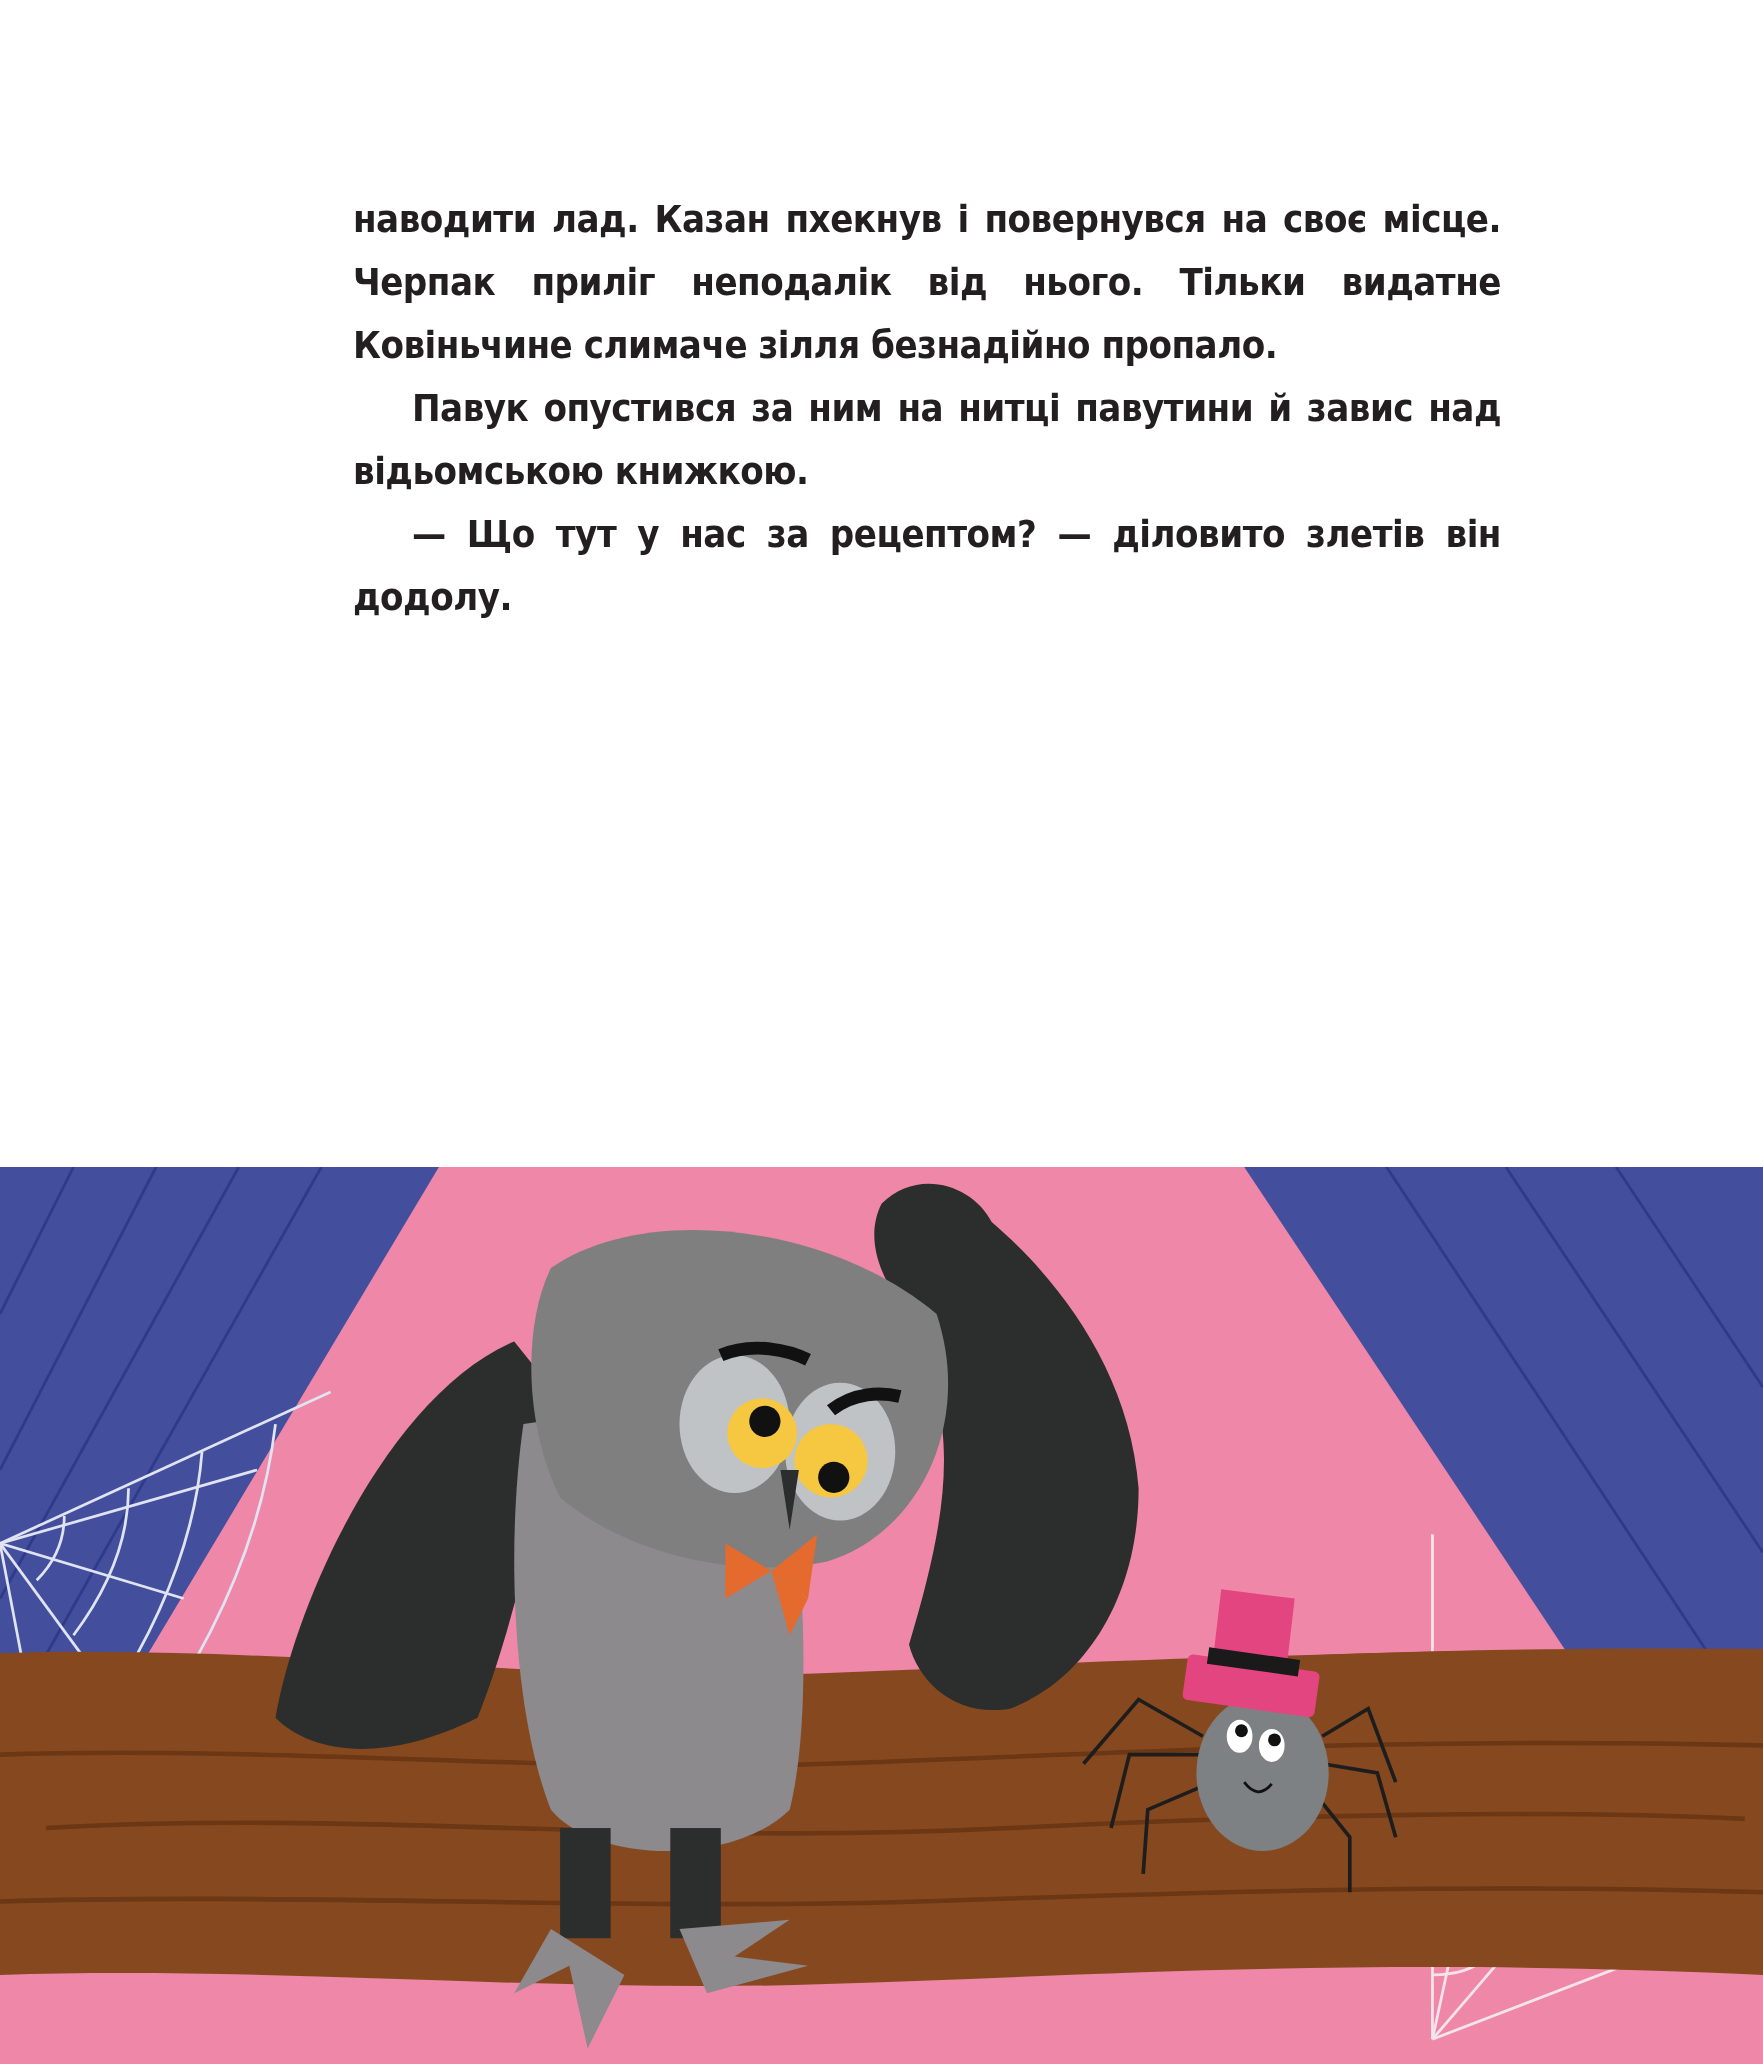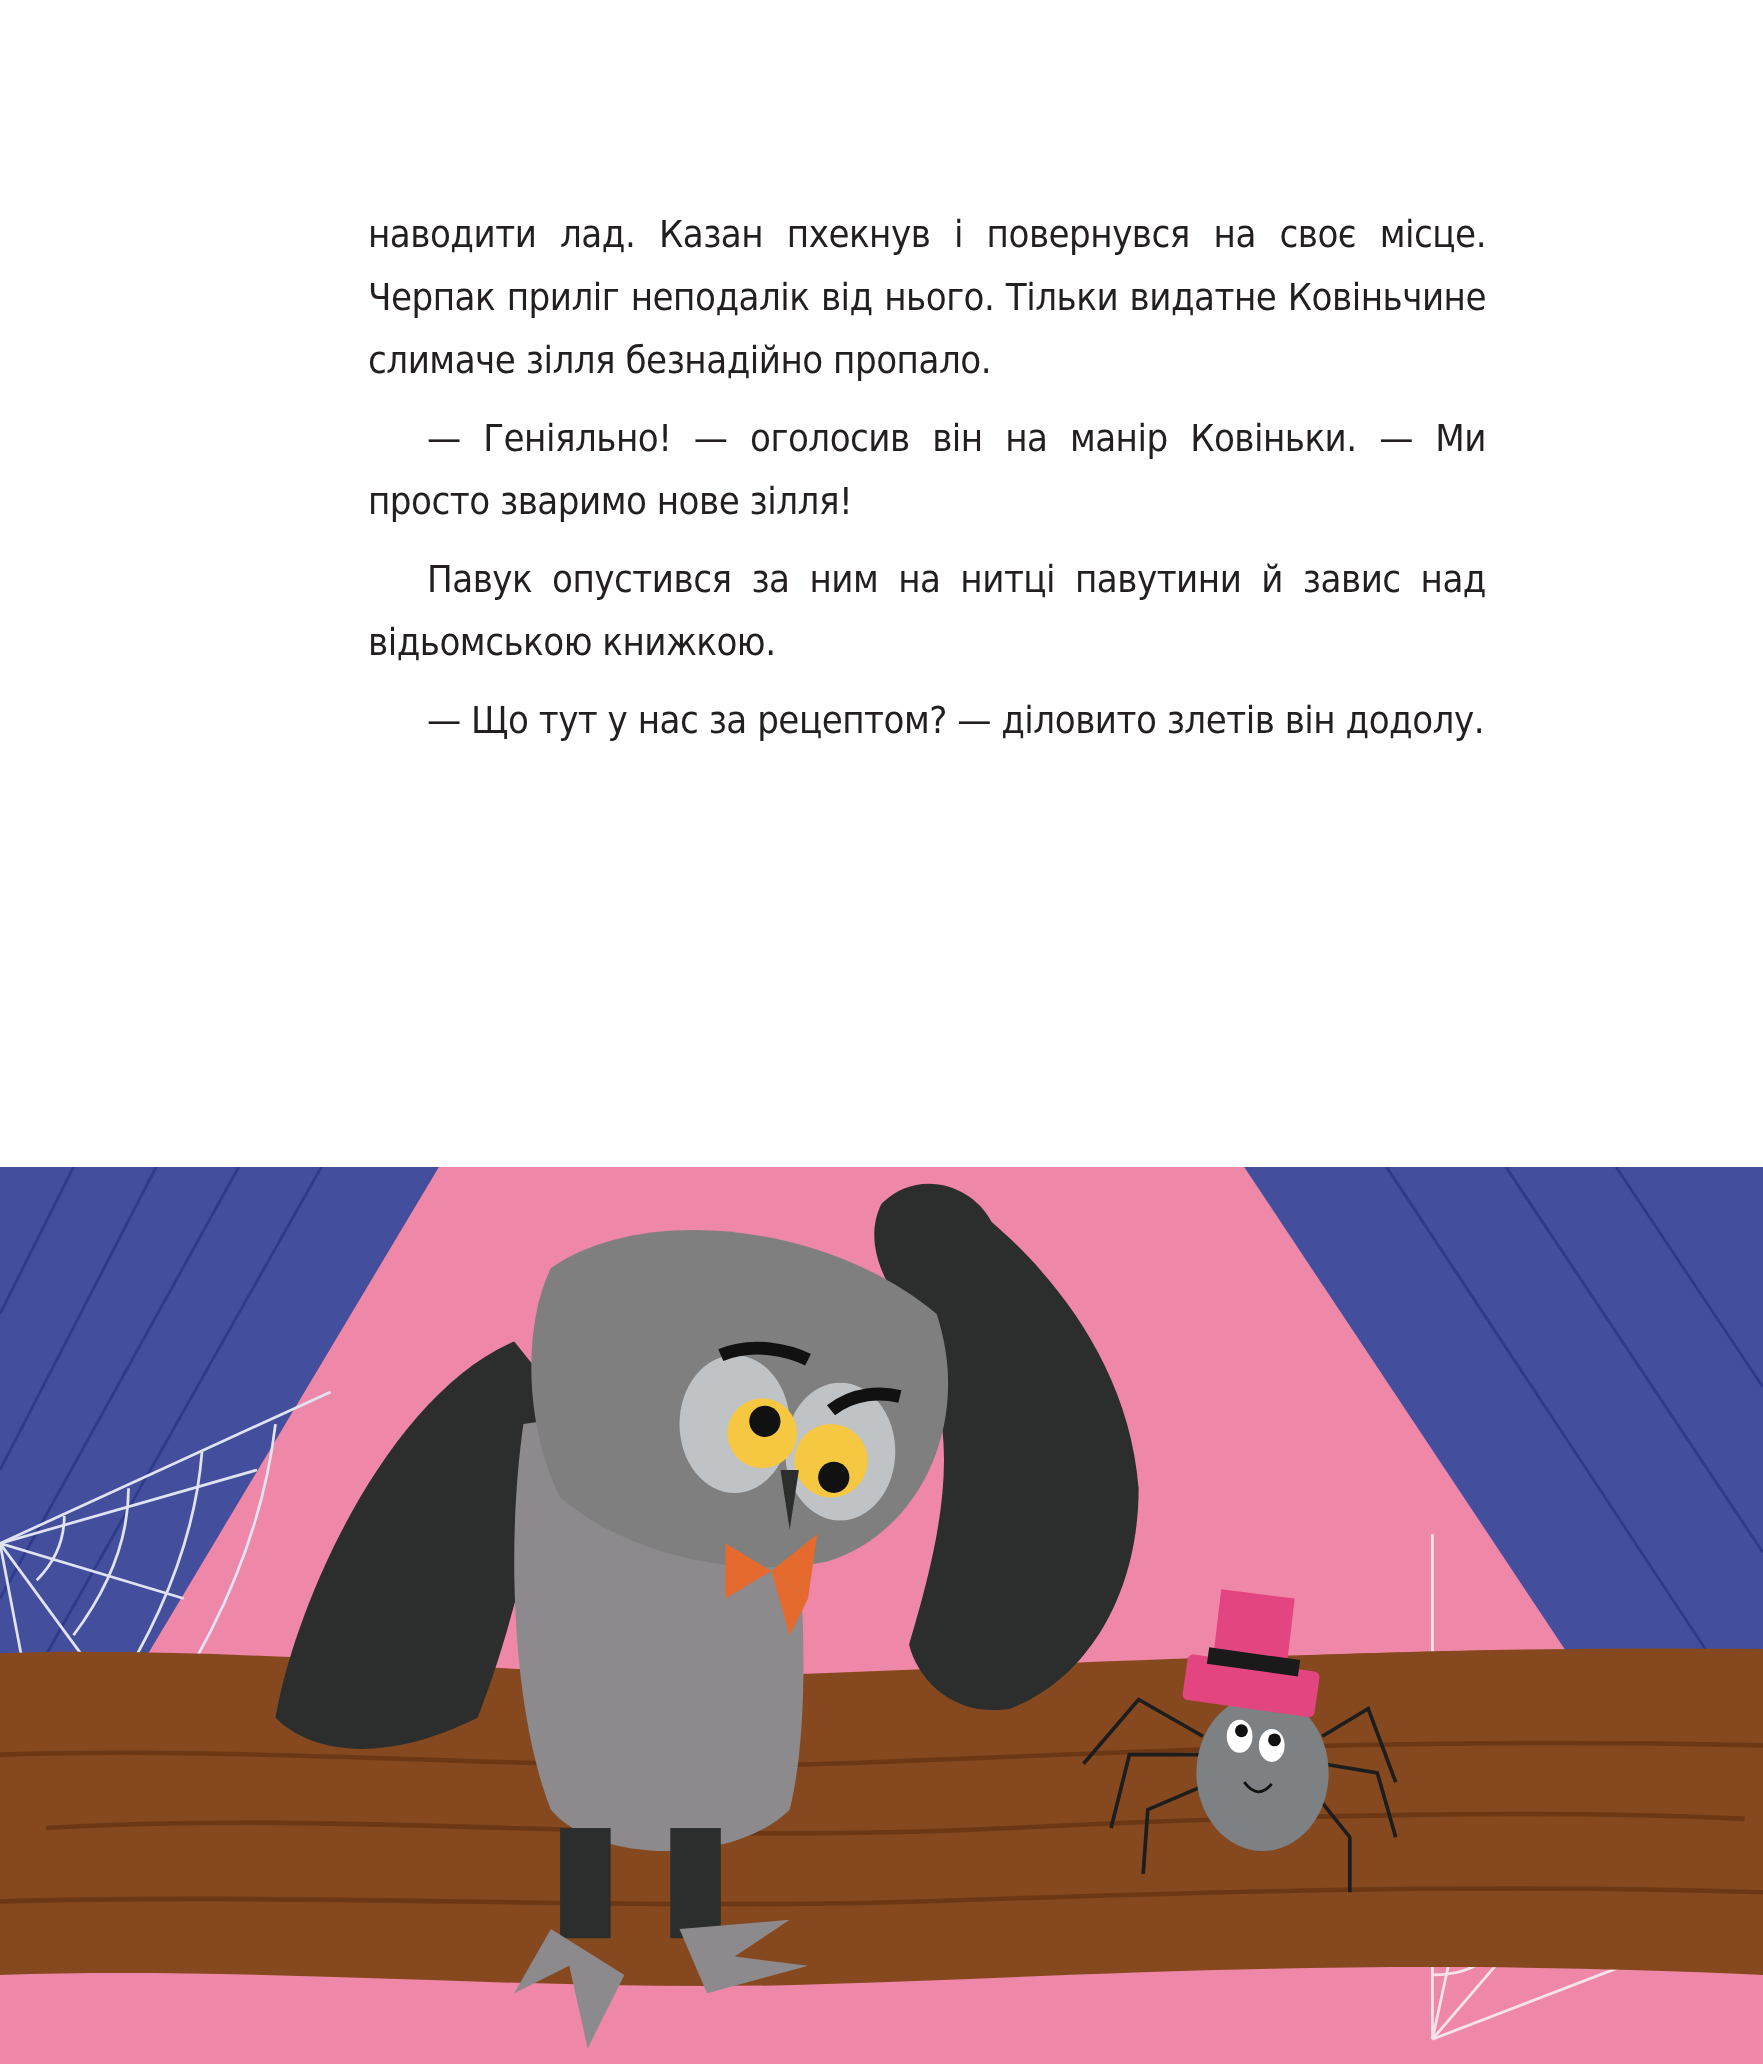--- a/index.html
+++ b/index.html
@@ -4,31 +4,30 @@
 <style>
   html,body{margin:0;padding:0;background:#ffffff;}
   body{width:1763px;height:2064px;position:relative;overflow:hidden;}
   .text-block{
     position:absolute;left:353px;top:188px;width:1148px;
     font-family:"DejaVu Sans Condensed","DejaVu Sans",sans-serif;
     font-stretch:condensed;
     font-size:38px;line-height:63px;color:#231f20;
     letter-spacing:-0.5px;
   }
-  .text-block p{margin:15px;text-align:justify;text-align-last:left;}
+  .text-block p{margin:0;text-align:justify;text-align-last:left;font-weight:bold;}
   .text-block p.indent{text-indent:59px;}
   .illustration{position:absolute;left:0;top:1167px;width:1763px;height:897px;}
   .illustration svg{display:block;width:100%;height:100%;}
 </style>
 </head>
 <body>
 
 <div class="text-block">
   <p>наводити лад. Казан пхекнув і повернувся на своє місце. Черпак приліг неподалік від нього. Тільки видатне Ковіньчине слимаче зілля безнадійно пропало.</p>
-  <p class="indent">— Геніяльно! — оголосив він на манір Ковіньки. — Ми просто зваримо нове зілля!</p>
   <p class="indent">Павук опустився за ним на нитці павутини й завис над відьомською книжкою.</p>
   <p class="indent">— Що тут у нас за рецептом? — діловито злетів він додолу.</p>
 </div>
 
 <div class="illustration" aria-label="Owl with orange bow tie scratching its head and a grey spider wearing a pink top hat sitting on a brown wooden beam under a blue roof with cobwebs on a pink background">
   <svg viewBox="0 0 1920 977" preserveAspectRatio="none">
 
     <rect x="0" y="0" width="1920" height="977" fill="#ef87a8"></rect>
 
     <polygon points="0,0 478,0 0,800" fill="#434f9c"></polygon>

